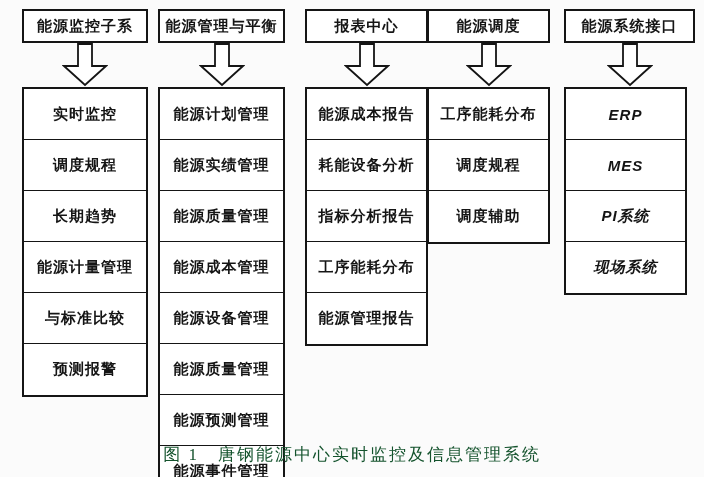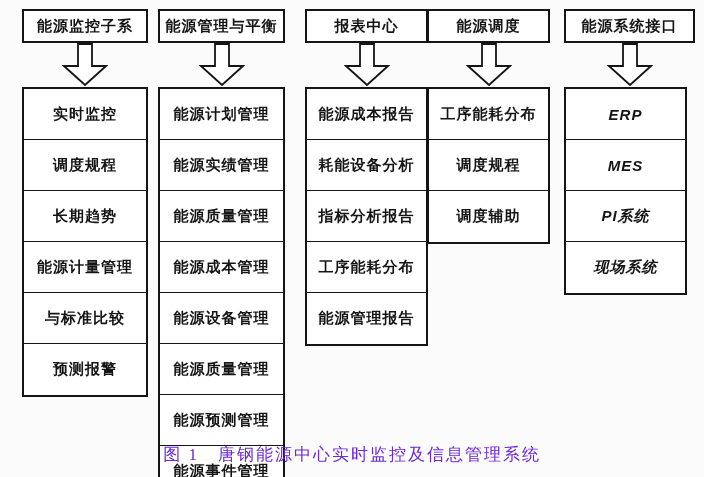--- a/index.html
+++ b/index.html
@@ -70,21 +70,21 @@
   }
   .caption {
     position: absolute;
     top: 443px;
     left: 0;
     width: 100%;
     text-align: center;
     font-family: "Liberation Serif", serif;
     font-size: 17px;
     letter-spacing: 2px;
-    color: #6d28d9;
+    color: #14532d;
   }
 </style>
 </head>
 <body>
 
 <div class="diagram">
 
   <div class="col" style="left:22px; width:126px;">
     <div class="hdr">能源监控子系</div>
     <div class="arrow-wrap">

